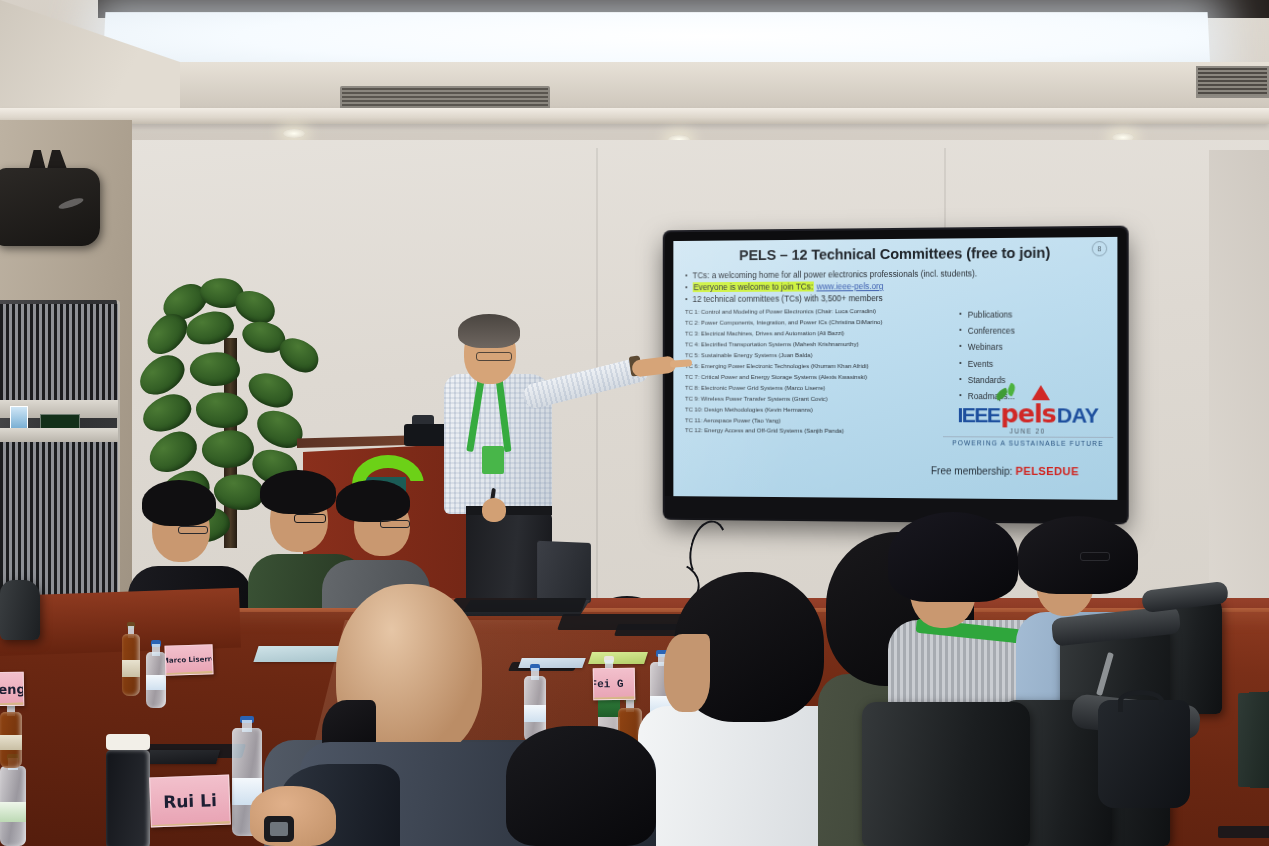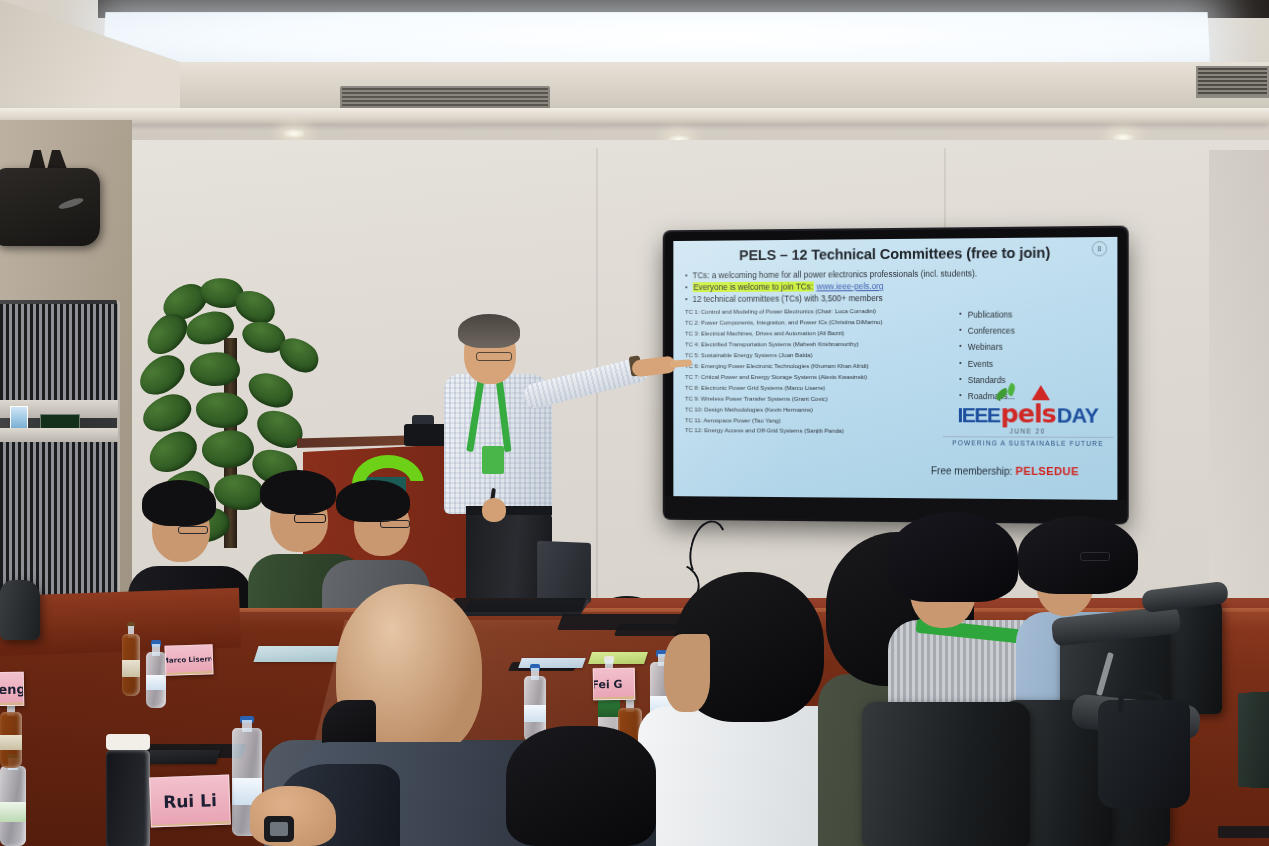--- a/index.html
+++ b/index.html
@@ -729,21 +729,21 @@
     <span style="font-size:17px;">Rui Li</span>
     <div class="base"></div>
   </div>
 
   <div class="namecard" style="left:165px; top:645px; width:48px; height:30px; transform:rotate(-2deg);">
     <span style="font-size:7px;">Marco Liserre</span>
     <div class="base"></div>
   </div>
 
   <div class="namecard" style="left:593px; top:668px; width:42px; height:32px; transform:rotate(-1deg);">
-    <span style="font-size:11px; margin-right:14px;">Fei G</span>
+    <span style="font-size:11px; margin-right:14px;font-family:Liberation Mono, monospace;">Fei G</span>
     <div class="base"></div>
   </div>
 
   <div class="namecard" style="left:-16px; top:672px; width:40px; height:34px; transform:rotate(-1deg);">
     <span style="font-size:13px; margin-left:16px;">eng</span>
     <div class="base"></div>
   </div>
 
   <div class="namecard" style="left:336px; top:738px; width:40px; height:42px; transform:rotate(-3deg);">
     <span style="font-size:14px; margin-right:18px;">Mic</span>

